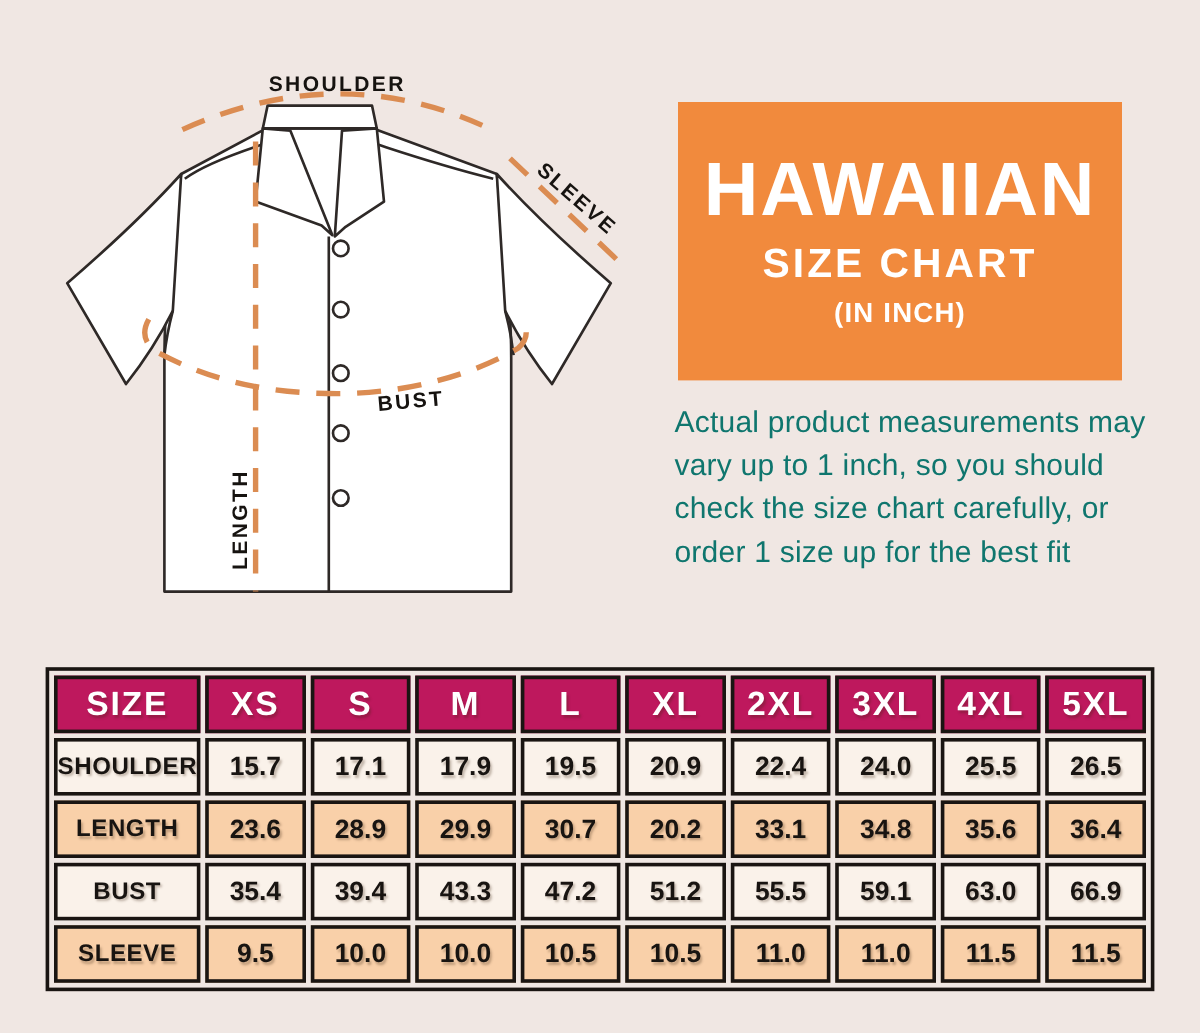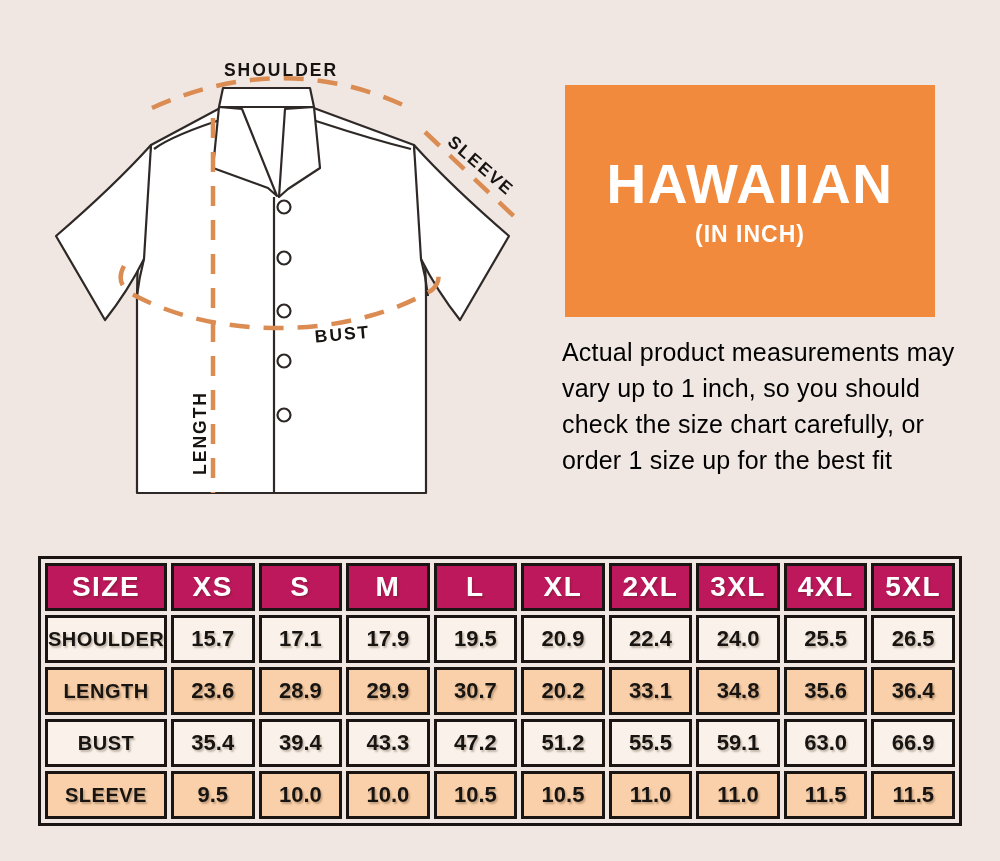--- a/index.html
+++ b/index.html
@@ -14,28 +14,28 @@
   
   .illustration { position:absolute; left:30px; top:50px; width:520px; height:500px; }
 
   
   .title-box{
     position:absolute; left:565px; top:85px; width:370px; height:232px;
     background:#F18A3D; color:#FFFFFF;
     display:flex; flex-direction:column; align-items:center; justify-content:center;
     text-align:center;
   }
-  .title-line{ font-size:55px; font-weight:bold; line-height:60px; letter-spacing:1.5px; }
+  .title-line{ font-size:63px; font-weight:bold; line-height:60px; letter-spacing:1.5px; }
   .subtitle{ font-size:34px; font-weight:bold; letter-spacing:2.5px; margin-top:13px; }
   .unit-note{ font-size:23px; font-weight:bold; letter-spacing:1px; margin-top:7px; }
 
   
   .description{
     position:absolute; left:562px; top:334px; width:408px;
-    font-size:25px; line-height:36px; color:#000000; letter-spacing:0.2px;
+    font-size:25px; line-height:36px; color:#0f766e; letter-spacing:0.2px;
   }
 
   
   .table-wrap{ position:absolute; left:38px; top:556px; width:924px; }
   table.size-table{
     width:924px; table-layout:fixed;
     border-collapse:separate; border-spacing:4px;
     border:3px solid #1A1512;
   }
   table.size-table th, table.size-table td{
@@ -99,20 +99,21 @@
     <g font-family="Liberation Sans, sans-serif" font-weight="bold" font-size="17.5" fill="#161310" letter-spacing="2">
       <text x="251" y="26" text-anchor="middle">SHOULDER</text>
       <text transform="translate(447,120) rotate(41)" text-anchor="middle">SLEEVE</text>
       <text transform="translate(313,290) rotate(-5)" text-anchor="middle">BUST</text>
       <text transform="translate(176,383) rotate(-90)" text-anchor="middle">LENGTH</text>
     </g>
   </svg>
 
   <div class="title-box">
     <div class="title-line">HAWAIIAN</div>
+    <div class="subtitle">SIZE CHART</div>
     <div class="unit-note">(IN INCH)</div>
   </div>
 
   <div class="description">Actual product measurements may vary up to 1 inch, so you should check the size chart carefully, or order 1 size up for the best fit</div>
 
   <div class="table-wrap">
     <table class="size-table">
       <colgroup>
         <col style="width:122px">
         <col>

